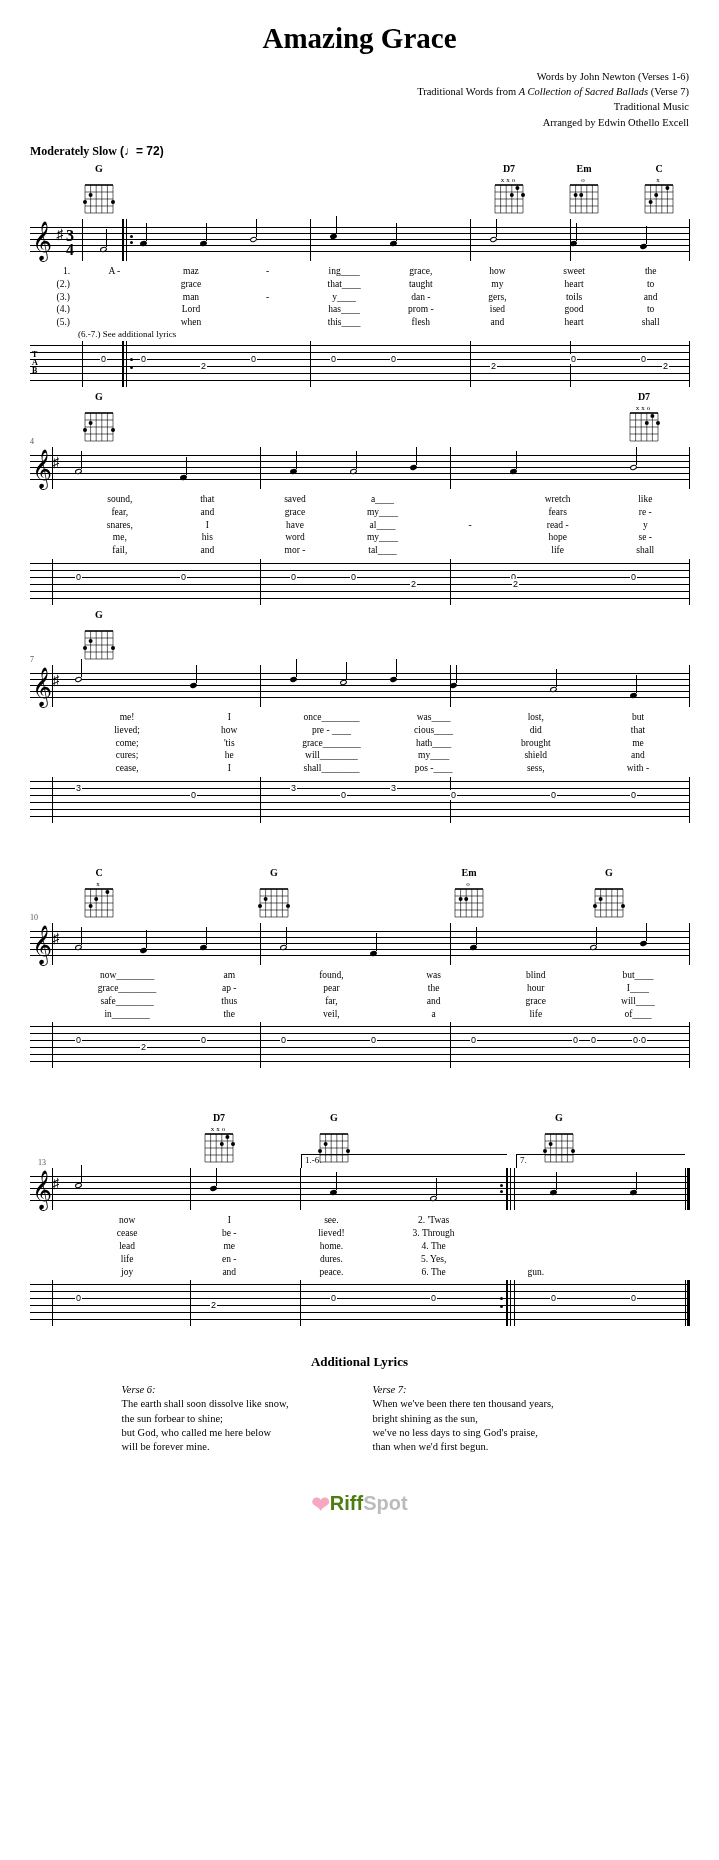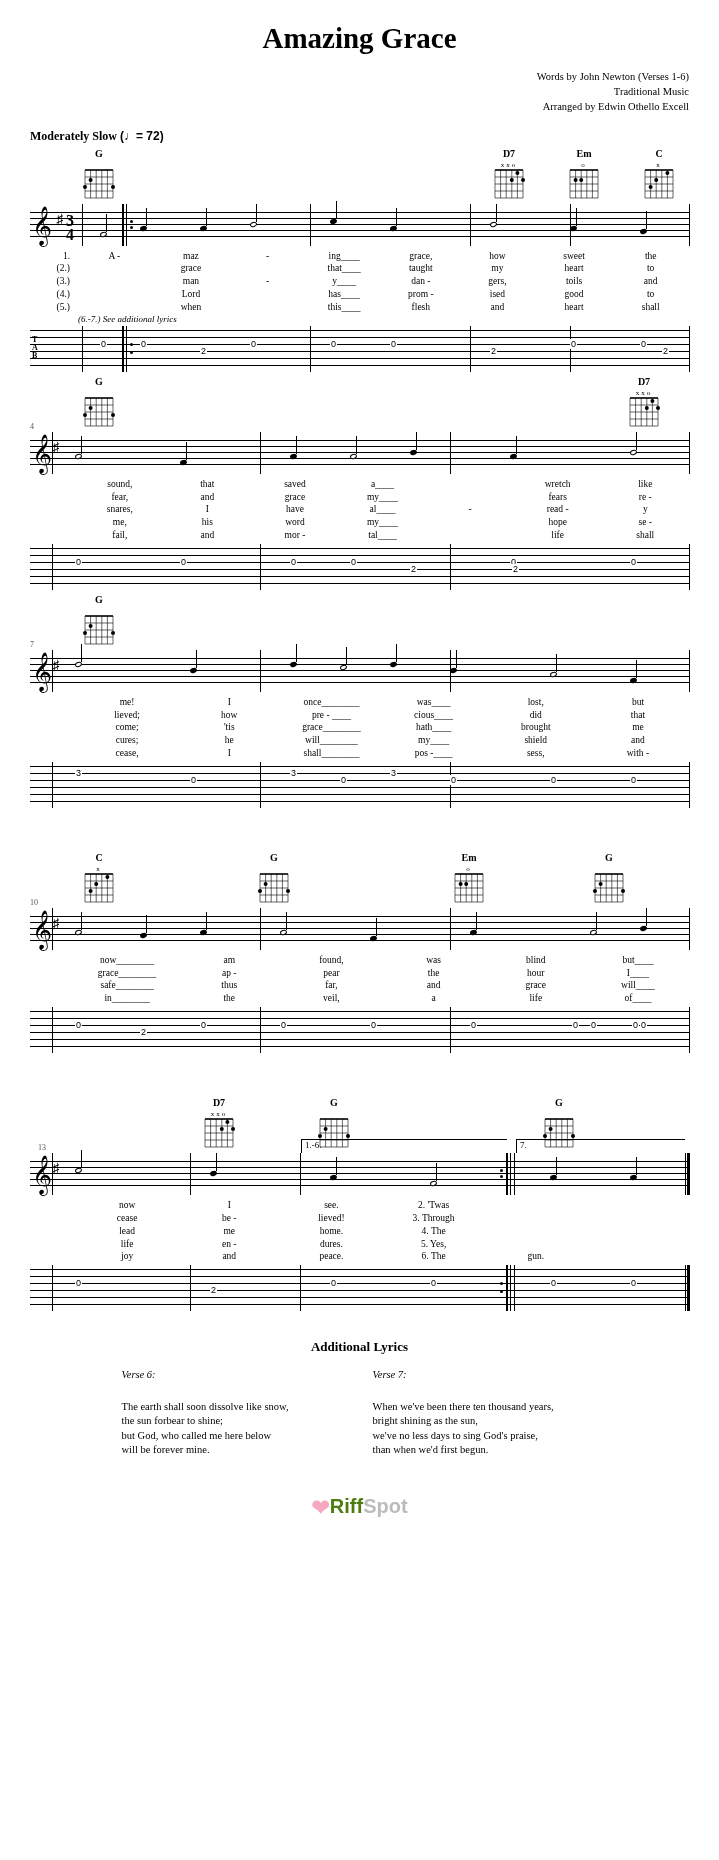--- a/index.html
+++ b/index.html
@@ -32,44 +32,47 @@
   .note { position:absolute; width:7px; height:5px; background:#000; border-radius:50%; transform:rotate(-15deg); }
   .note.half { background:#fff; border:1.2px solid #000; }
   .stem { position:absolute; width:1px; background:#000; }
   .tabn { position:absolute; font-size:9px; background:#fff; font-family:Arial,sans-serif; padding:0 1px; }
   .volta { position:absolute; height:14px; border-left:1px solid #000; border-top:1px solid #000; font-size:9px; padding-left:3px; }
 
   .lyrics { font-size:9.5px; margin:2px 0 2px 0; }
   .lyrics .row { display:flex; line-height:1.35; }
   .lyrics .num { width:46px; text-align:right; padding-right:6px; }
   .lyrics .cell { flex:1; text-align:center; padding:0 1px; }
-  .lyrics .see { font-style:italic; padding-left:48px; font-size:9px; }
+  .lyrics .see { padding-left:48px; font-size:9px; }
 
   .gap { height:40px; }
 
   .addl { margin-top:28px; }
   .addl h3 { text-align:center; font-size:13px; font-weight:bold; margin-bottom:14px; }
   .addl .cols { display:flex; justify-content:center; gap:26px; font-size:10.5px; }
   .addl .col { width:225px; }
-  .addl .vh { font-style:italic; margin-bottom:20px; }
+  .addl .vh { font-style:italic; margin-bottom:2px; }
   .addl .vl { line-height:1.35; }
 
   .logo { text-align:center; margin-top:38px; font-size:20px; font-weight:bold; font-family:Arial,sans-serif; color:#bbb; }
   .logo .r { color:#4d7c0f; }
   .logo .heart { color:#f5a8c0; font-size:22px; vertical-align:-2px; }
 </style>
 </head>
 <body>
 
 <div class="sheet">
 
   <h1>Amazing Grace</h1>
 
   <div class="credits">
     <div>Words by John Newton (Verses 1-6)</div>
+    <div>
+      <span>Traditional Words from </span><i>A Collection of Sacred Ballads</i><span> (Verse 7)</span>
+    </div>
     <div>Traditional Music</div>
     <div>Arranged by Edwin Othello Excell</div>
   </div>
 
   <div class="tempo-row">
     <span>Moderately Slow</span>
     <span class="qn"> (♩= <span>72</span>)</span>
   </div>
 
   <div id="systems-container">

